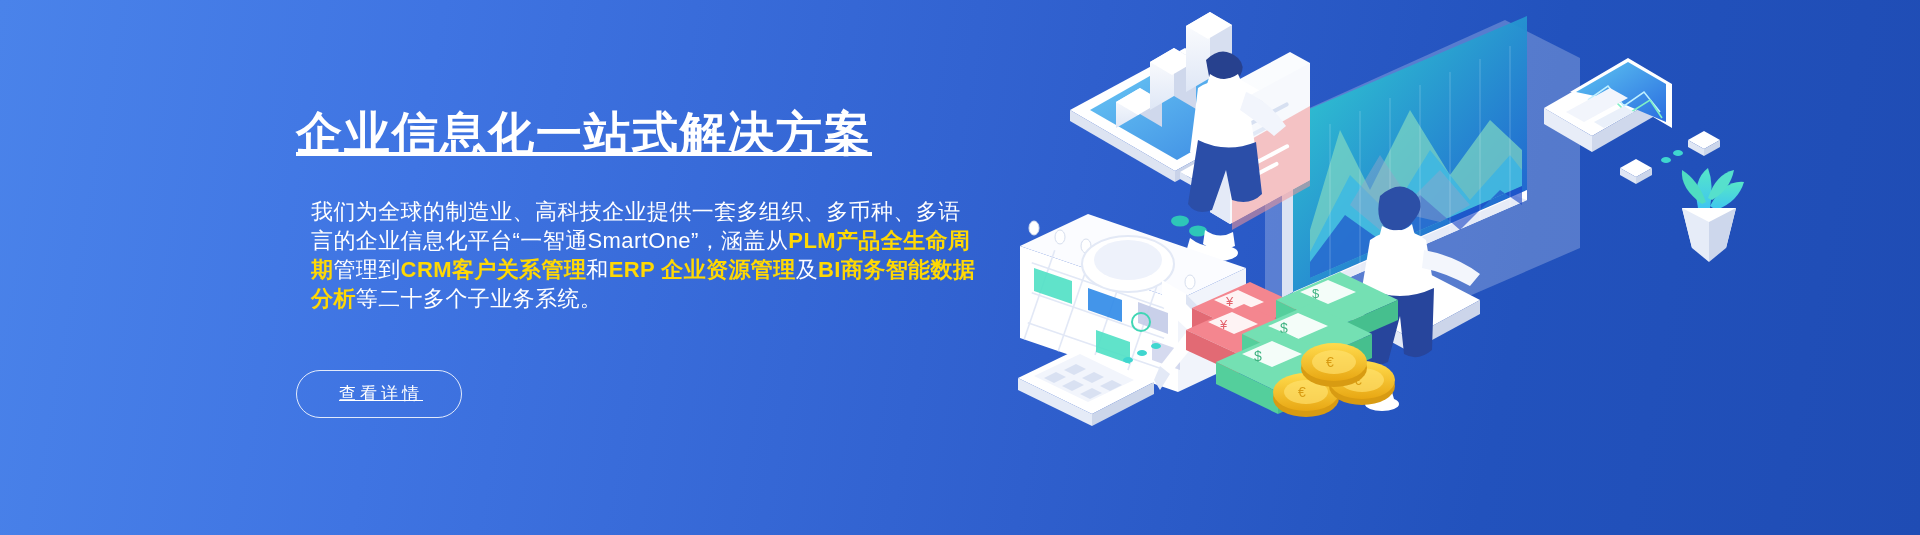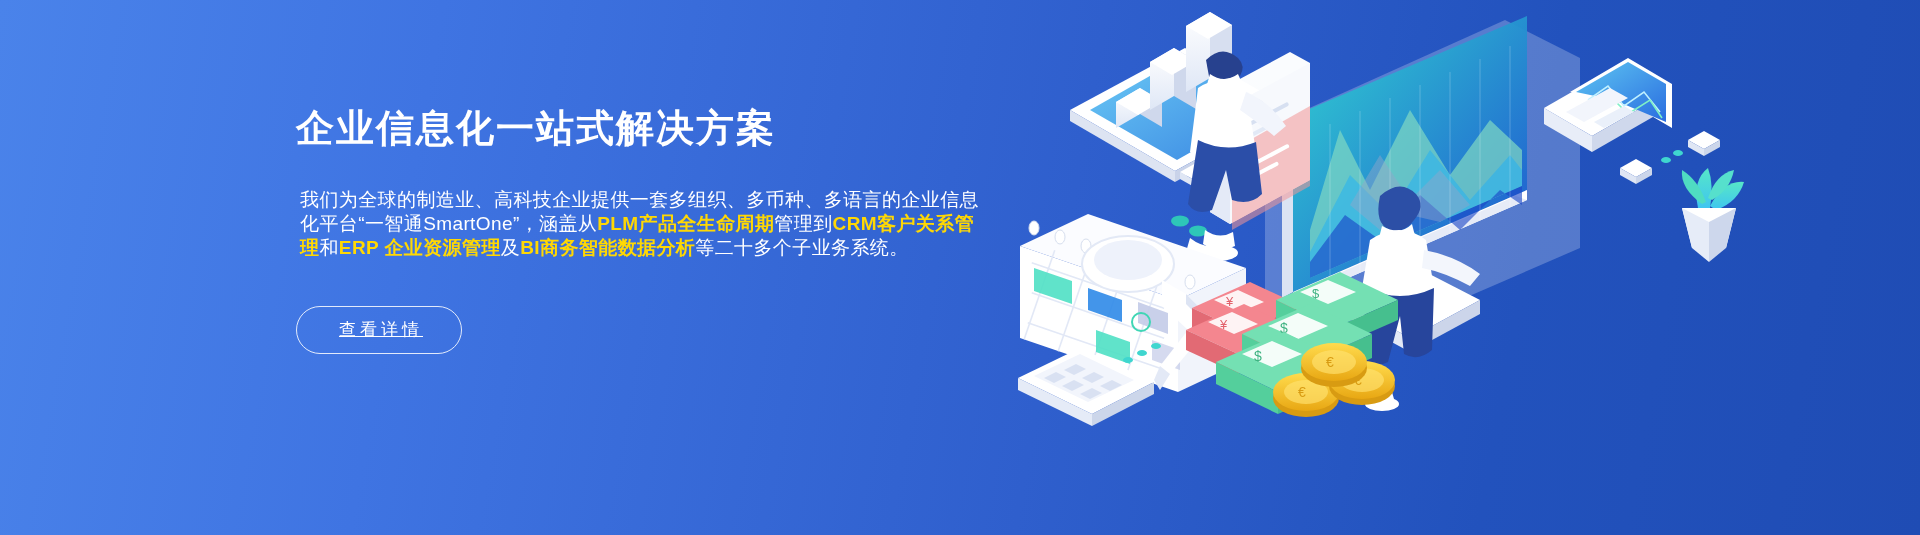--- a/index.html
+++ b/index.html
@@ -17,34 +17,35 @@
   }
   
   .copy {
     position: absolute;
     left: 296px;
     top: 108px;
     width: 700px;
     z-index: 40;
   }
   .headline {
-    font-size: 38px;
+    font-size: 46px;
     font-weight: 700;
     color: #ffffff;
     letter-spacing: 2px;
     line-height: 1.1;
     margin: 0 0 38px 0;
     white-space: nowrap;
+    text-decoration: underline;
   }
   .para {
-    font-size: 19px;
-    line-height: 24px;
+    font-size: 22px;
+    line-height: 29px;
     color: #ffffff;
     letter-spacing: 0.4px;
-    margin: 4px;
+    margin: 15px;
     max-width: 690px;
   }
   .para .hl {
     color: #ffd803;
     font-weight: 700;
   }
   .cta {
     display: inline-block;
     margin-top: 42px;
     padding: 0 38px;

